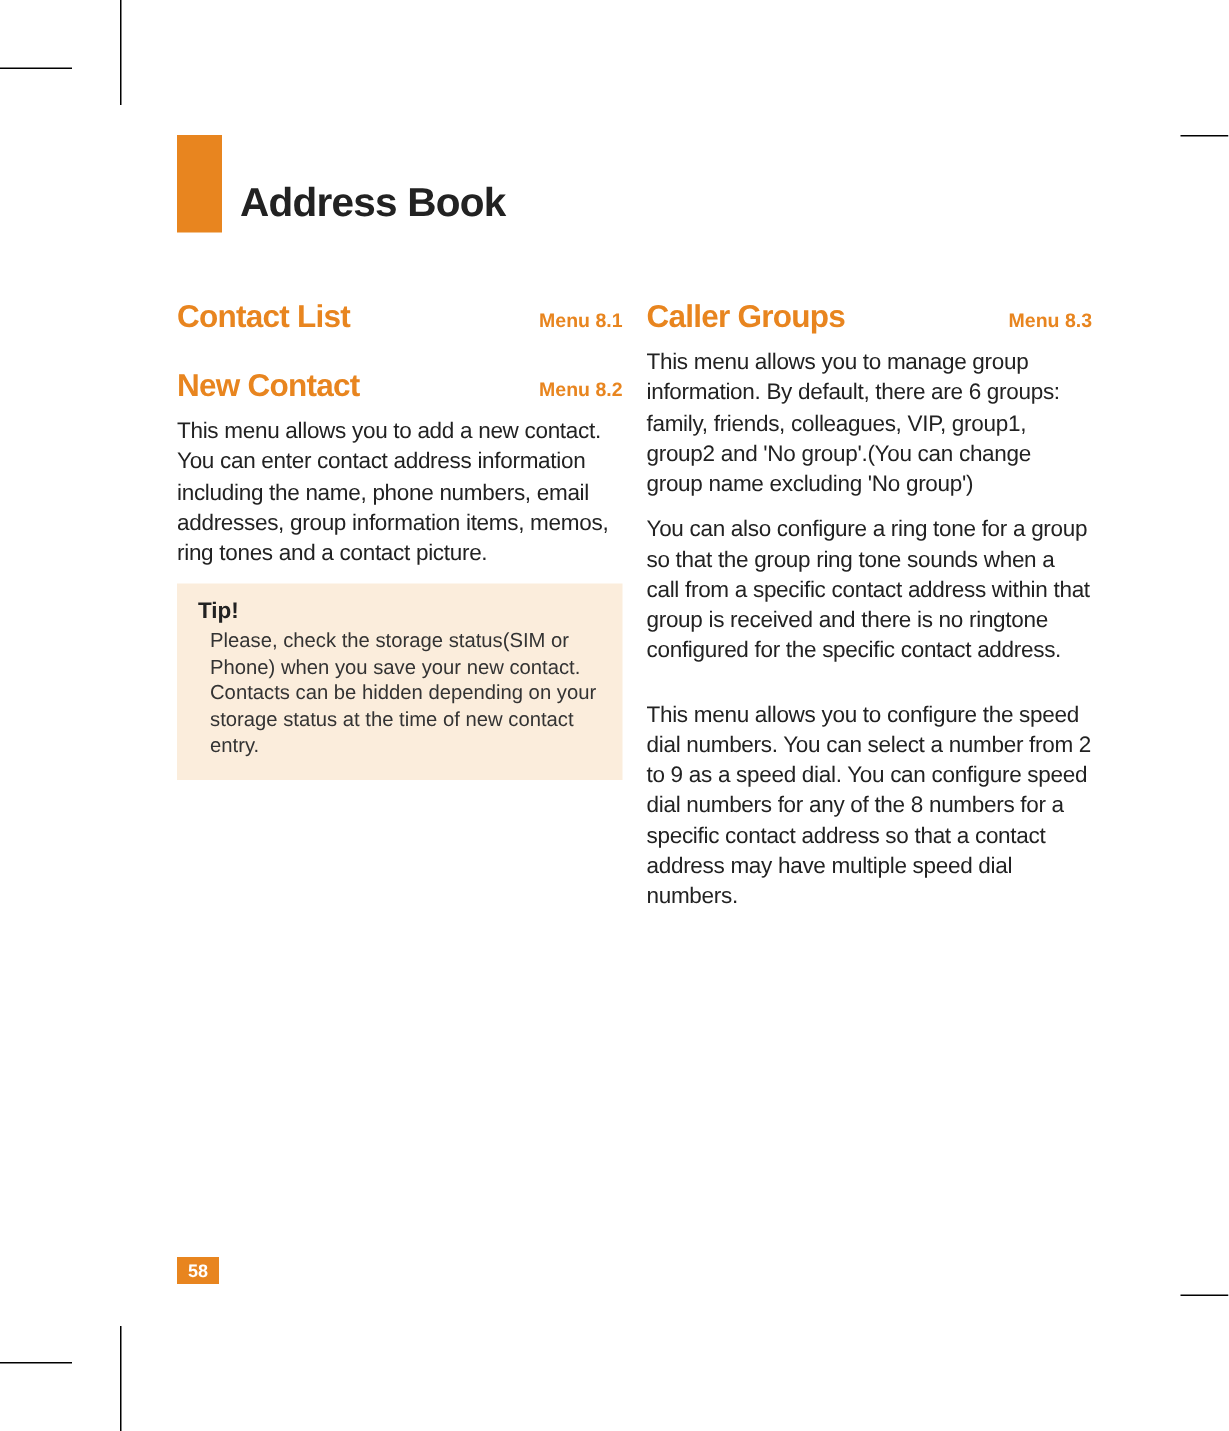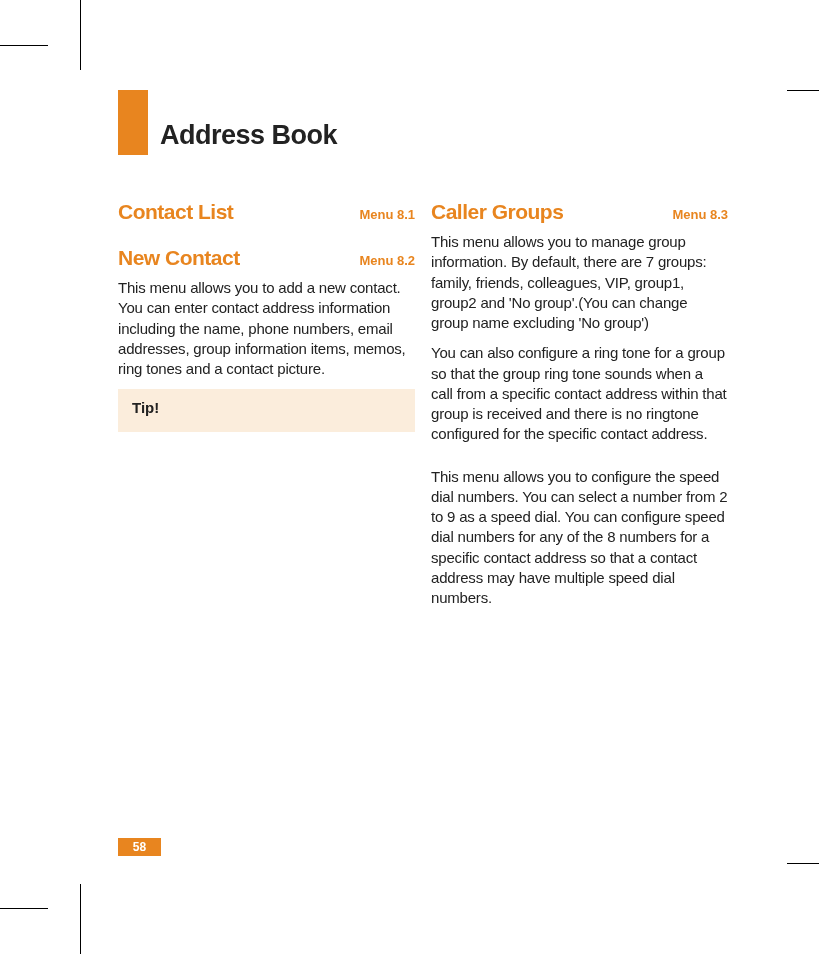--- a/index.html
+++ b/index.html
@@ -74,21 +74,21 @@
   .tip-text {
     color:#333; font-size:13.5px; line-height:1.3;
     font-family: "Helvetica Neue", Arial, sans-serif;
     padding-left:8px;
   }
   .page-num {
     position:absolute;
     left:118px; bottom:98px;
     background:#e8851f; color:#fff;
     font-size:12px; font-weight:700;
-    width:43px; height:18px;
+    width:28px; height:18px;
     display:flex; align-items:center; justify-content:center;
     font-family: Arial, sans-serif;
   }
 </style>
 </head>
 <body>
 
 <div class="crop-top-left"></div>
 <div class="crop-top-right"></div>
 <div class="crop-bot-left"></div>
@@ -112,33 +112,34 @@
 
       <div class="section">
         <div class="section-head">
           <span class="section-title">New Contact</span>
           <span class="menu-ref">Menu 8.2</span>
         </div>
         <p class="body-text">This menu allows you to add a new contact. You can enter contact address information including the name, phone numbers, email addresses, group information items, memos, ring tones and a contact picture.</p>
 
         <div class="tip-box">
           <div class="tip-title">Tip!</div>
+          <div class="tip-text">Please, check the storage status(SIM or Phone) when you save your new contact. Contacts can be hidden depending on your storage status at the time of new contact entry.</div>
         </div>
       </div>
 
     </div>
 
     <div class="col">
 
       <div class="section">
         <div class="section-head">
           <span class="section-title">Caller Groups</span>
           <span class="menu-ref">Menu 8.3</span>
         </div>
-        <p class="body-text">This menu allows you to manage group information. By default, there are 7 groups: family, friends, colleagues, VIP, group1, group2 and 'No group'.(You can change group name excluding 'No group')</p>
+        <p class="body-text">This menu allows you to manage group information. By default, there are 6 groups: family, friends, colleagues, VIP, group1, group2 and 'No group'.(You can change group name excluding 'No group')</p>
         <p class="body-text">You can also configure a ring tone for a group so that the group ring tone sounds when a call from a specific contact address within that group is received and there is no ringtone configured for the specific contact address.</p>
       </div>
 
       <div class="section">
         <p class="body-text">This menu allows you to configure the speed dial numbers. You can select a number from 2 to 9 as a speed dial. You can configure speed dial numbers for any of the 8 numbers for a specific contact address so that a contact address may have multiple speed dial numbers.</p>
       </div>
 
     </div>
   </div>
 </div>

